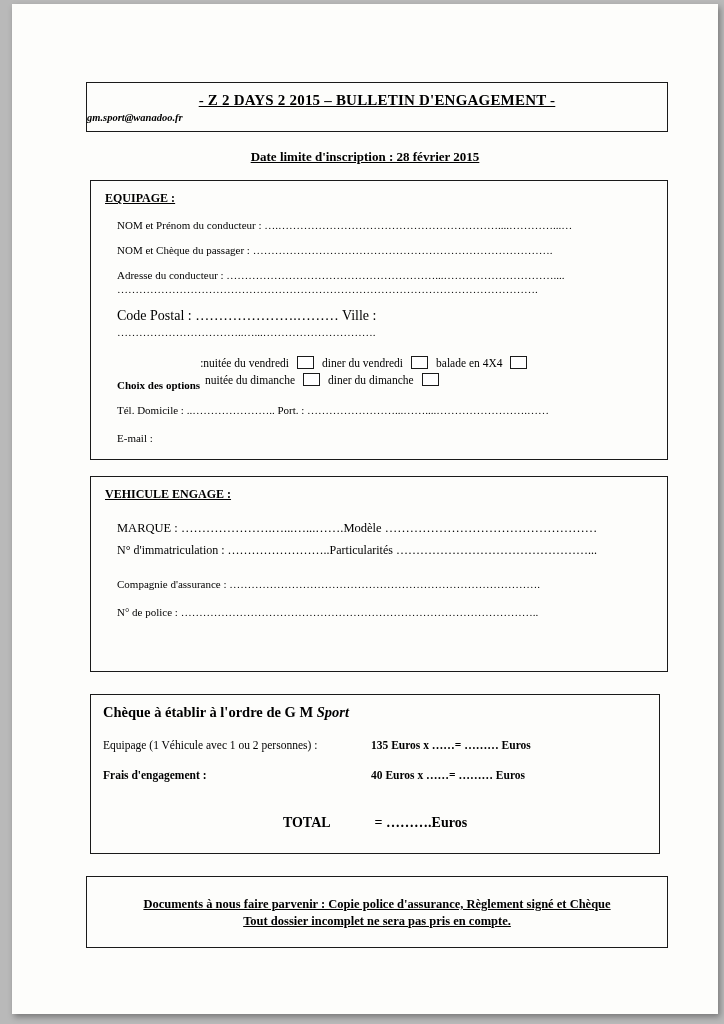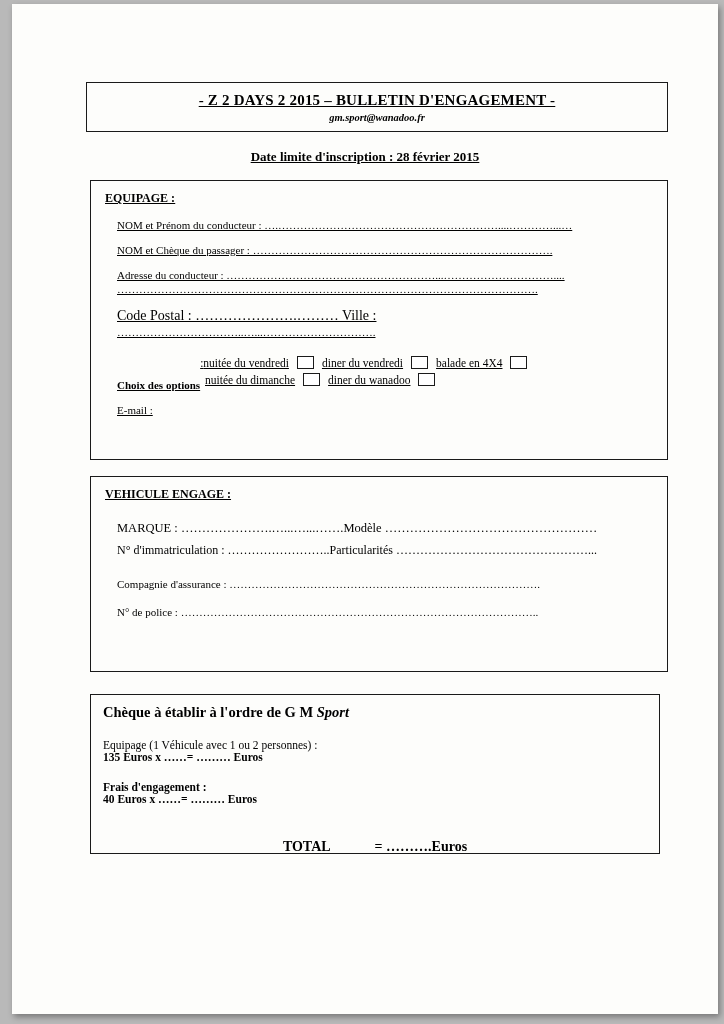--- a/index.html
+++ b/index.html
@@ -43,21 +43,21 @@
   }
   .title-main {
     text-align: center;
     font-weight: bold;
     font-size: 15px;
     letter-spacing: 0.2px;
     margin-top: 9px;
     text-decoration: underline;
   }
   .title-sub {
-    text-align: center;
+    text-align: left;
     font-style: italic;
     font-weight: bold;
     font-size: 10.5px;
     margin-top: 3px;
   }
   
   #deadline {
     position: absolute;
     left: 0;
     top: 145px;
@@ -66,21 +66,20 @@
     font-weight: bold;
     font-size: 13px;
     text-decoration: underline;
   }
   
   #crew-box {
     left: 78px;
     top: 176px;
     width: 578px;
     height: 280px;
-    text-decoration: underline;
   }
   .sec-title {
     font-weight: bold;
     font-size: 12px;
     text-decoration: underline;
     margin: 10px 0 0 14px;
   }
   .fline {
     font-size: 11px;
     margin: 13px 0 0 26px;
@@ -135,21 +134,20 @@
     margin: 9px 0 0 12px;
   }
   .cheque-title .it {
     font-style: italic;
     font-weight: bold;
   }
   .crow {
     display: flex;
     margin: 18px 0 0 12px;
     font-size: 11.5px;
-    flex-direction: column;
   }
   .crow .lbl { width: 268px; }
   .crow .lbl b { font-weight: bold; }
   .crow .amt { font-weight: bold; font-size: 11.5px; }
   .total-row {
     margin: 34px 0 0 0;
     text-align: center;
     font-weight: bold;
     font-size: 14px;
   }
@@ -202,25 +200,26 @@
           <span class="cbox"></span>
           <span class="opt-col2">diner du vendredi</span>
           <span class="cbox"></span>
           <span>balade en 4X4</span>
           <span class="cbox"></span>
         </div>
         <div class="opt-row">
           <span class="opt-indent"></span>
           <span>nuitée du dimanche</span>
           <span class="cbox"></span>
-          <span class="opt-col2">diner du wanadoo</span>
+          <span class="opt-col2">diner du dimanche</span>
           <span class="cbox"></span>
         </div>
       </div>
 
+      <div class="fline" style="margin-top:16px;">Tél. Domicile : ..………………….. Port. : ……………………...……....…………………….……</div>
       <div class="fline" style="margin-top:16px;">E-mail :</div>
     </div>
 
     <div class="box" id="vehicle-box">
       <div class="sec-title">VEHICULE ENGAGE :</div>
       <div class="fline" style="margin-top:19px;font-size:12.5px;">MARQUE : ………………….…...…...…….Modèle ……………………………………………</div>
       <div class="fline" style="margin-top:7px;font-size:12px;">N° d'immatriculation : ……………………..Particularités …………………………………………...</div>
       <div class="fline" style="margin-top:20px;">Compagnie d'assurance : ………………………………………………………………………….</div>
       <div class="fline" style="margin-top:16px;">N° de police : ……………………………………………………………………………………..</div>
     </div>
@@ -237,15 +236,19 @@
       <div class="crow">
         <span class="lbl"><b>Frais d'engagement :</b></span>
         <span class="amt">40 Euros x ……= ……… Euros</span>
       </div>
 
       <div class="total-row">
         <span>TOTAL</span><span class="gap"></span><span>= ……….Euros</span>
       </div>
     </div>
 
+    <div class="box" id="footer-box">
+      <div class="footer-line l1">Documents à nous faire parvenir : Copie police d'assurance, Règlement signé et Chèque</div>
+      <div class="footer-line l2">Tout dossier incomplet ne sera pas pris en compte.</div>
+    </div>
 
   </div>
 </div>
 
 </body></html>

